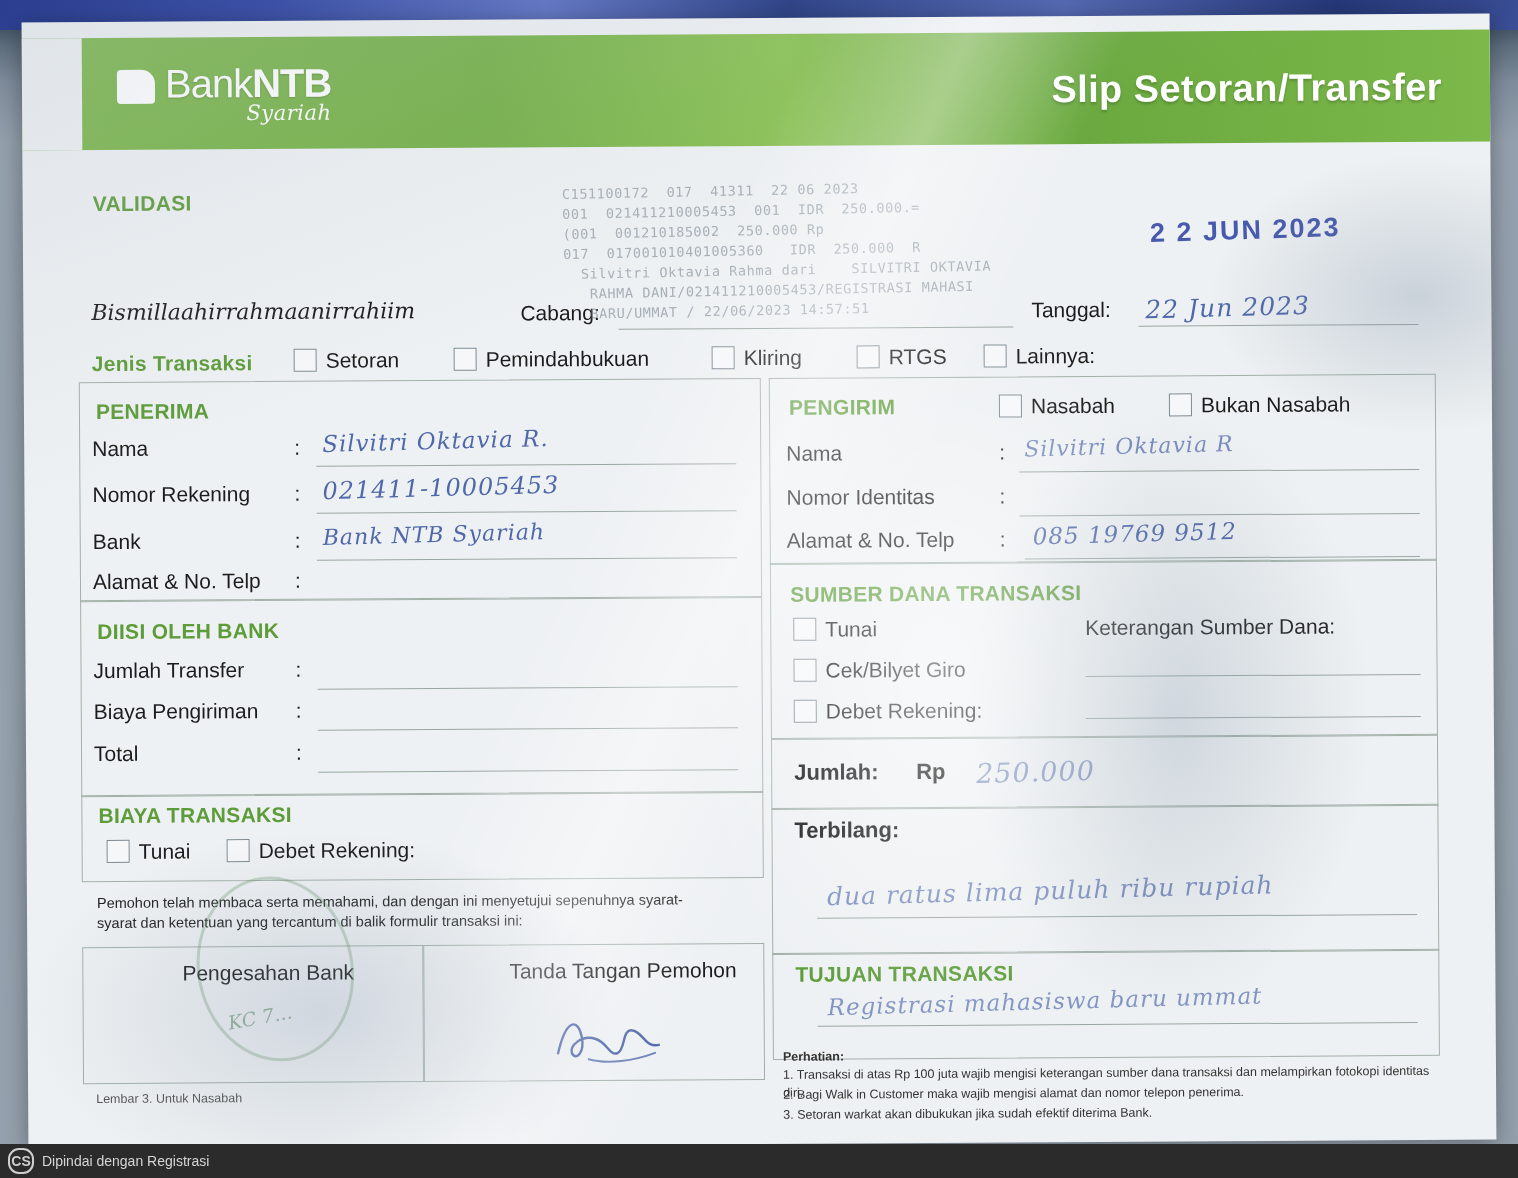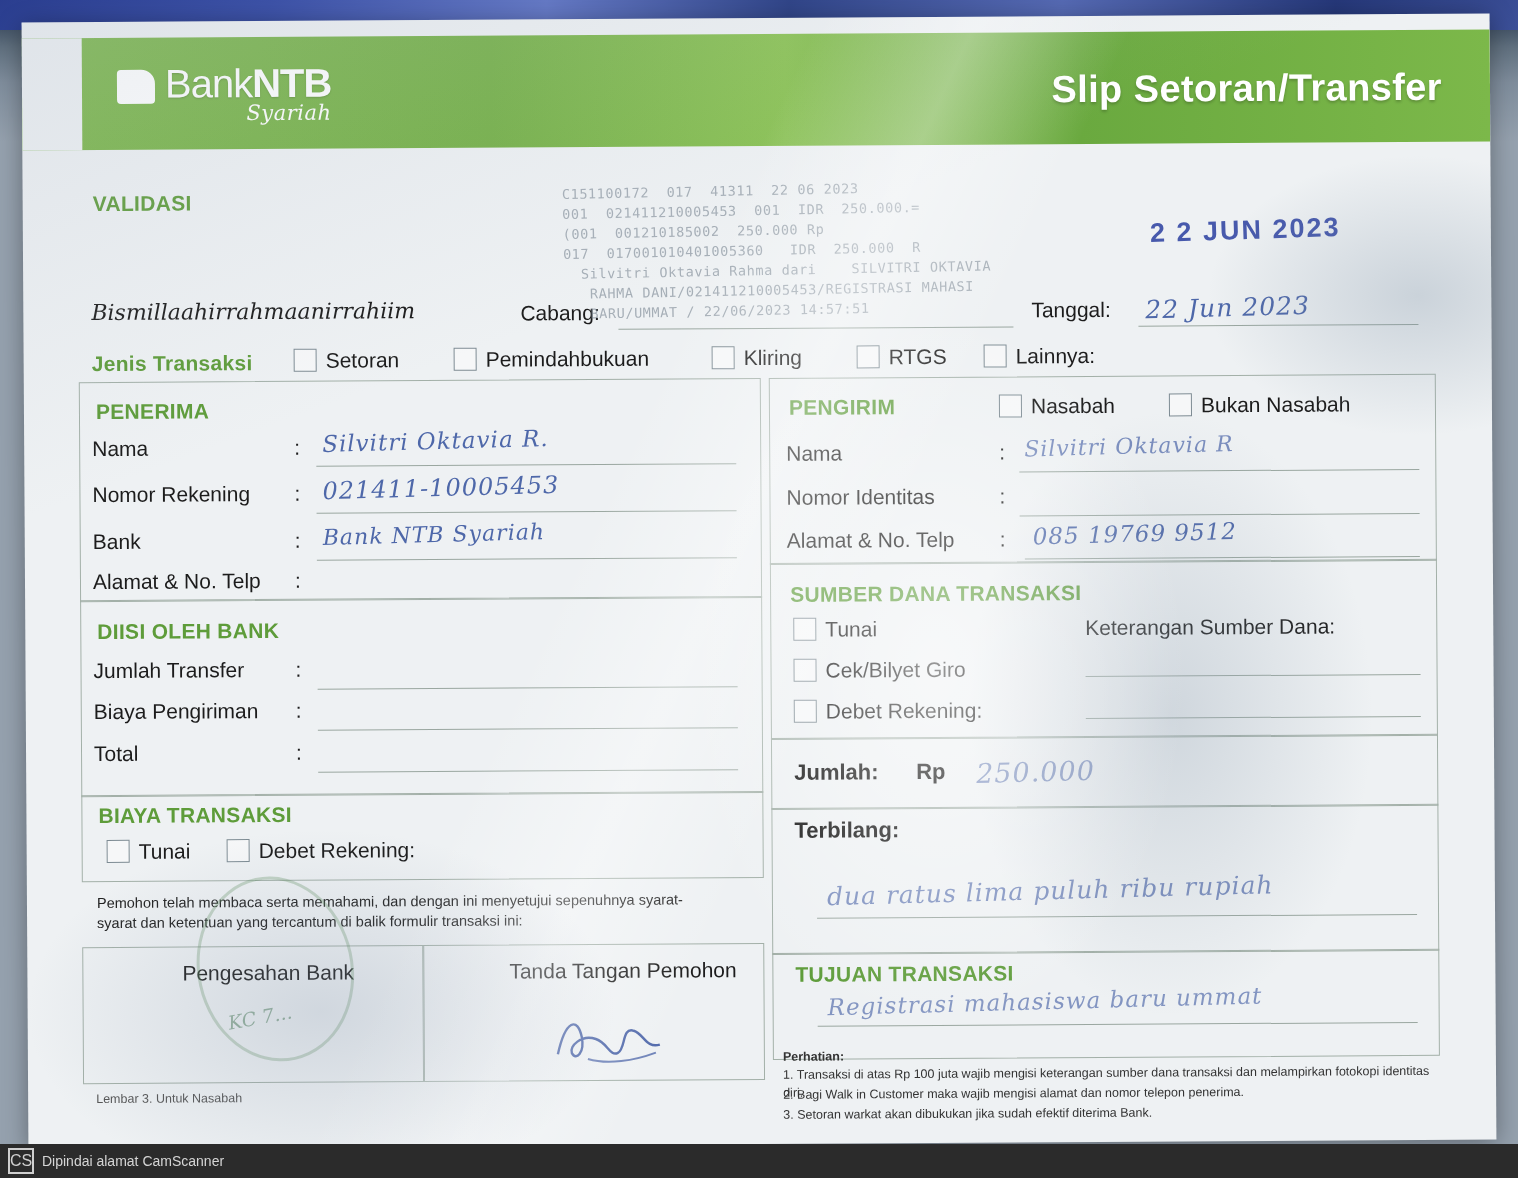--- a/index.html
+++ b/index.html
@@ -242,26 +242,26 @@
     background: #2b2b2b;
     z-index: 60;
     display: flex;
     align-items: center;
     padding-left: 8px;
   }
   .cs-logo {
     width: 22px; height: 22px;
     border: 2px solid #cfcfcf;
     color: #cfcfcf;
-    font-size: 16px;
-    font-weight: normal;
+    font-size: 14px;
+    font-weight: bold;
     display: flex;
     align-items: center;
     justify-content: center;
-    border-radius: 0;
+    border-radius: 11px;
     margin-right: 8px;
   }
   .cs-text { color: #d5d5d5; font-size: 14px; }
 </style>
 </head>
 <body>
 
 <div class="photo">
   <div class="blue-band"></div>
 
@@ -439,15 +439,15 @@
 
     <div class="blk tiny" style="left:755px; top:1030px; font-weight:bold;">Perhatian:</div>
     <div class="blk tiny" style="left:755px; top:1048px; width:650px;">1. Transaksi di atas Rp 100 juta wajib mengisi keterangan sumber dana transaksi dan melampirkan fotokopi identitas diri.</div>
     <div class="blk tiny" style="left:755px; top:1068px; width:650px;">2. Bagi Walk in Customer maka wajib mengisi alamat dan nomor telepon penerima.</div>
     <div class="blk tiny" style="left:755px; top:1088px; width:650px;">3. Setoran warkat akan dibukukan jika sudah efektif diterima Bank.</div>
 
   </div>
 
   <div class="cs-bar">
     <div class="cs-logo">CS</div>
-    <div class="cs-text">Dipindai alamat CamScanner</div>
+    <div class="cs-text">Dipindai dengan Registrasi</div>
   </div>
 </div>
 
 </body></html>

